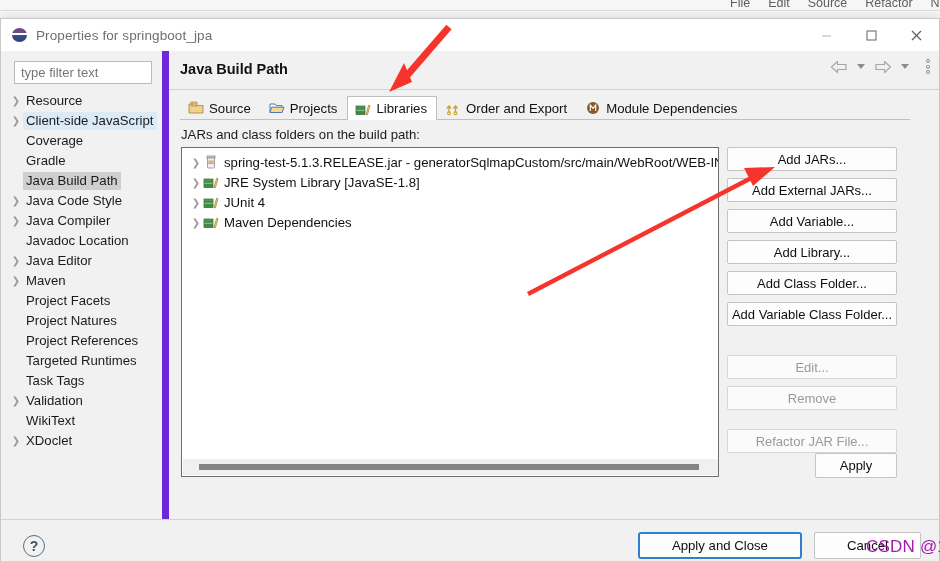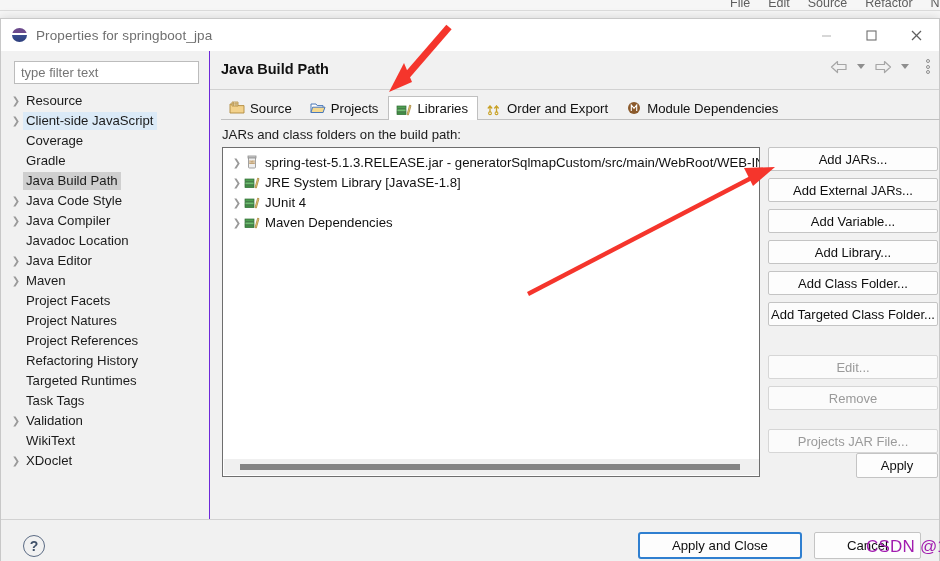--- a/index.html
+++ b/index.html
@@ -119,23 +119,23 @@
   .dialog-body {
     position: absolute;
     left: 0; top: 32px;
     width: 938px;
     height: 468px;
     display: flex;
   }
 
   
   .left-pane {
-    width: 209px;
+    width: 168px;
     background: #f1f1f1;
-    border-right: 1px solid #6d28d9;
+    border-right: 7px solid #6d28d9;
     box-sizing: border-box;
     padding: 10px 0 0 0;
     position: relative;
   }
   .filter-wrap { padding: 0 10px 0 13px; }
   .filter-input {
     width: 100%;
     height: 23px;
     box-sizing: border-box;
     border: 1px solid #bcbcbc;
@@ -509,24 +509,20 @@
         <div class="tree-item">
           <span class="tree-arrow"></span>
           <span class="tree-label">Project Natures</span>
         </div>
         <div class="tree-item">
           <span class="tree-arrow"></span>
           <span class="tree-label">Project References</span>
         </div>
         <div class="tree-item">
           <span class="tree-arrow"></span>
-          <span class="tree-label">Refactoring History</span>
-        </div>
-        <div class="tree-item">
-          <span class="tree-arrow"></span>
           <span class="tree-label">Targeted Runtimes</span>
         </div>
         <div class="tree-item">
           <span class="tree-arrow"></span>
           <span class="tree-label">Task Tags</span>
         </div>
         <div class="tree-item">
           <span class="tree-arrow">❯</span>
           <span class="tree-label">Validation</span>
         </div>
@@ -684,24 +680,24 @@
           <div class="hscroll-thumb"></div>
         </div>
       </div>
 
       <div class="btn-col">
         <div class="btn">Add JARs...</div>
         <div class="btn">Add External JARs...</div>
         <div class="btn">Add Variable...</div>
         <div class="btn">Add Library...</div>
         <div class="btn">Add Class Folder...</div>
-        <div class="btn">Add Targeted Class Folder...</div>
+        <div class="btn">Add Variable Class Folder...</div>
         <div class="btn disabled gap-top">Edit...</div>
         <div class="btn disabled">Remove</div>
-        <div class="btn disabled gap-top2">Projects JAR File...</div>
+        <div class="btn disabled gap-top2">Refactor JAR File...</div>
       </div>
 
       <div class="btn apply-btn">Apply</div>
     </div>
   </div>
 
   <div class="footer">
     <div class="help-icon">?</div>
     <div class="footer-btns">
       <div class="btn-footer focused">Apply and Close</div>

